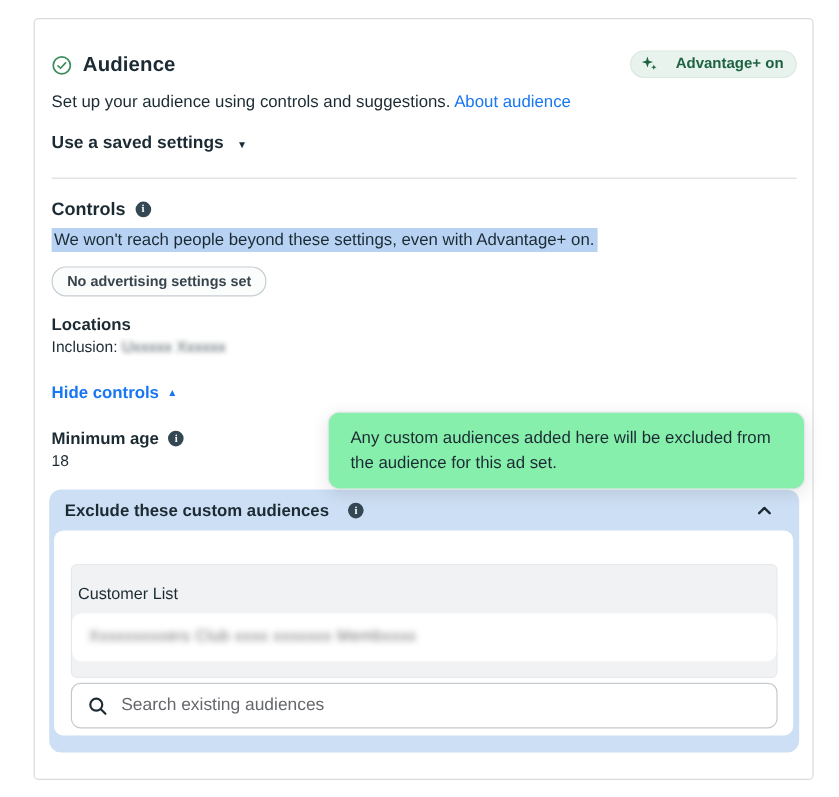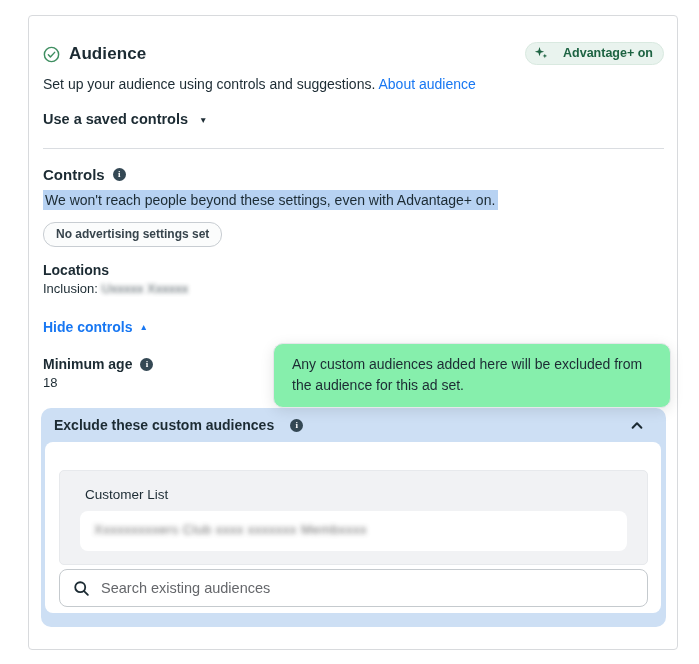--- a/index.html
+++ b/index.html
@@ -68,21 +68,21 @@
     background:#cddff4; border-radius:10px; padding:0 5px 14px 4px; }
   .panel-header { display:flex; align-items:center; justify-content:space-between;
     padding:9px 10px 9px 9px; cursor:pointer; }
   .panel-header .ph-left { display:flex; align-items:center; gap:16px;
     font-size:14px; font-weight:bold; }
   .chevron-up { display:inline-flex; margin-right:7px; }
 
   .panel-card { background:#fff; border-radius:8px; padding:28px 13px 6px 14px; }
 
   .aud-group { background:#f1f2f4; border:1px solid #e7e9ec; border-radius:5px;
-    padding:14px 20px 13px; }
+    padding:14px 0 13px; }
   .group-label { font-size:13.5px; margin:2px 0 9px 5px; }
   .aud-item { background:#fff; border-radius:8px; padding:11px 14px; height:40px;
     font-size:13px; color:#3a3a3a; cursor:pointer; overflow:hidden; white-space:nowrap; }
 
   .search-box { margin-top:4px; display:flex; align-items:center; gap:11px;
     border:1px solid #c5cace; border-radius:8px; height:38px; padding:0 13px;
     background:#fff; }
   .search-box input { border:none; outline:none; flex:1; font-size:14.5px;
     font-family:"Liberation Sans","DejaVu Sans",sans-serif; color:#1c2b33; background:transparent; }
   .search-box input::placeholder { color:#65676b; opacity:1; }
@@ -112,21 +112,21 @@
       <span>Advantage+ on</span>
     </div>
   </div>
 
   <p class="subtitle">
     <span>Set up your audience using controls and suggestions.</span>
     <a class="link">About audience</a>
   </p>
 
   <div class="saved-aud">
-    <span>Use a saved controls</span>
+    <span>Use a saved settings</span>
     <span class="caret">▼</span>
   </div>
 
   <hr class="divider">
 
   <div class="row-title controls-title">
     <h3>Controls</h3>
     <span class="info-icon">i</span>
   </div>
 

